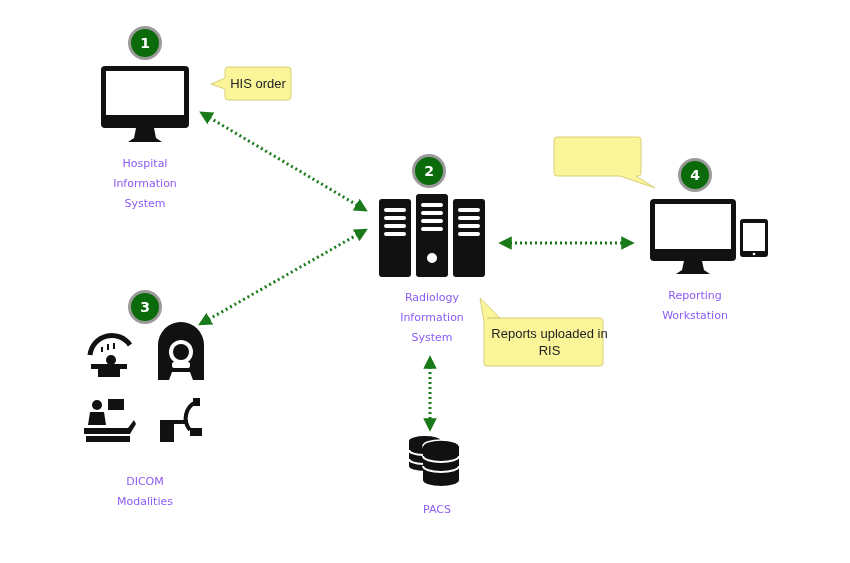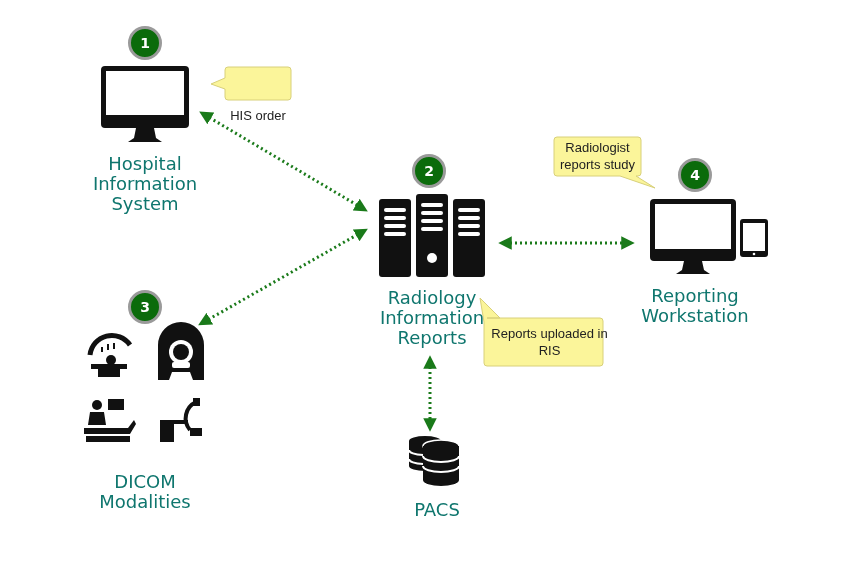--- a/index.html
+++ b/index.html
@@ -1,18 +1,18 @@
 <!DOCTYPE html>
 <html><head>
 <meta charset="utf-8">
 <style>
   html, body { margin:0; padding:0; background:#ffffff; }
   body { width:850px; height:563px; position:relative; overflow:hidden; font-family:"DejaVu Sans", sans-serif; }
   #stage { position:absolute; left:0; top:0; width:850px; height:563px; }
-  .label { position:absolute; text-align:center; color:#0f766e; font-size:18px; line-height:20px; font-family:"DejaVu Sans", sans-serif; white-space:pre-line; }
+  .label { position:absolute; text-align:center; color:#8b5cf6; font-size:11px; line-height:20px; font-family:"DejaVu Sans", sans-serif; white-space:pre-line; }
   .badge { position:absolute; width:28px; height:28px; border-radius:50%; background:#0b6b0b; border:3px solid #9a9a9a; color:#fff; font-weight:bold; font-size:14px; text-align:center; line-height:28px; font-family:"DejaVu Sans", sans-serif; box-sizing:content-box; }
   .callout-text { position:absolute; text-align:center; font-family:"Liberation Sans", sans-serif; font-size:13px; line-height:17px; color:#222; white-space:pre-line; }
 </style>
 </head>
 <body>
 
 <div id="stage">
   <svg width="850" height="563" style="position:absolute;left:0;top:0">
     <defs>
       <marker id="ah" viewBox="0 0 10 10" refX="5" refY="5" markerWidth="4.5" markerHeight="4.5" orient="auto-start-reverse">
@@ -112,25 +112,23 @@
   <div class="badge" style="left:128px;top:26px;">1</div>
   <div class="badge" style="left:412px;top:154px;">2</div>
   <div class="badge" style="left:128px;top:290px;">3</div>
   <div class="badge" style="left:678px;top:158px;">4</div>
 
   <div class="label" style="left:90px;top:154px;width:110px;">Hospital
 Information
 System</div>
   <div class="label" style="left:372px;top:288px;width:120px;">Radiology
 Information
-Reports</div>
+System</div>
   <div class="label" style="left:640px;top:286px;width:110px;">Reporting
 Workstation</div>
   <div class="label" style="left:90px;top:472px;width:110px;">DICOM
 Modalities</div>
   <div class="label" style="left:402px;top:500px;width:70px;">PACS</div>
 
-  <div class="callout-text" style="left:225px;top:75px;width:66px;margin-top:32px;">HIS order</div>
-  <div class="callout-text" style="left:554px;top:139px;width:87px;">Radiologist
-reports study</div>
+  <div class="callout-text" style="left:225px;top:75px;width:66px;">HIS order</div>
   <div class="callout-text" style="left:484px;top:325px;width:131px;">Reports uploaded in
 RIS</div>
 </div>
 
 </body></html>

